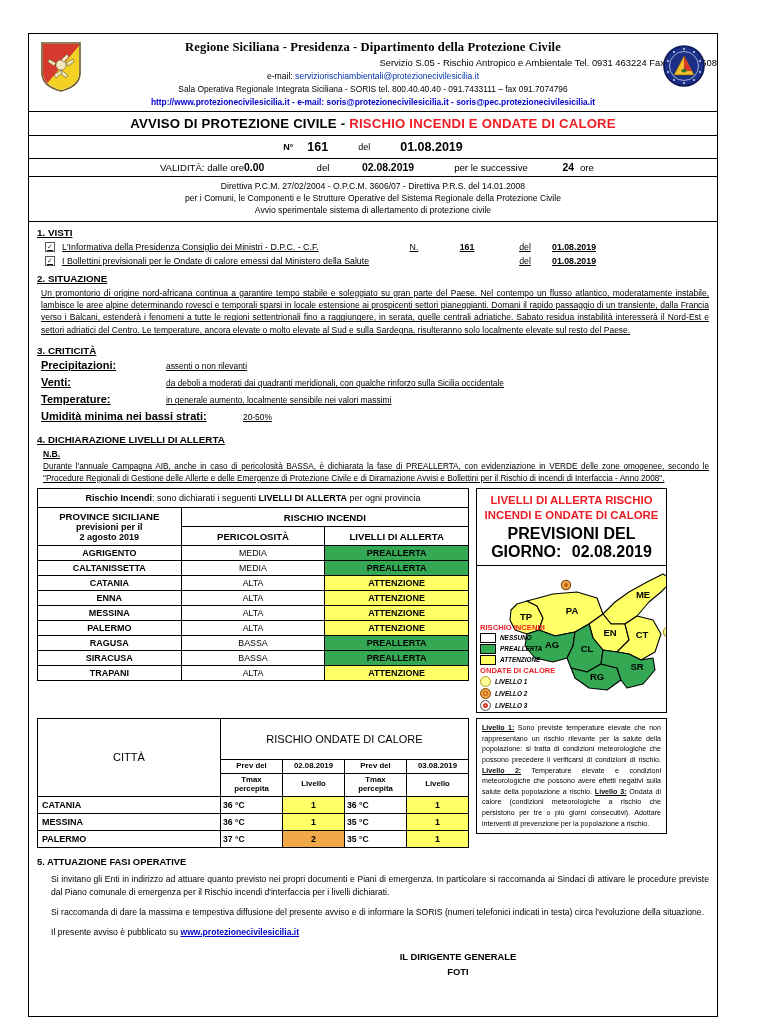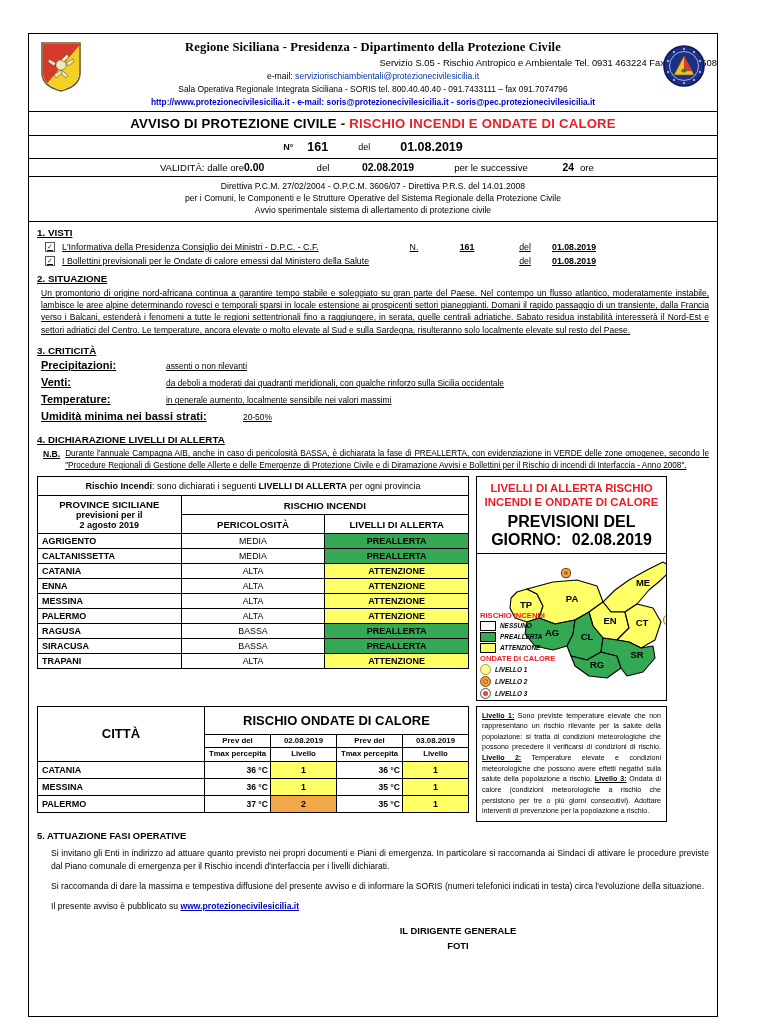--- a/index.html
+++ b/index.html
@@ -82,41 +82,41 @@
   }
   .chk-line{display:flex;align-items:center;font-size:8.8px;margin:4px 0 0 8px;}
   .chkbox{
     width:8px;height:8px;border:1px solid #555;margin-right:7px;
     display:inline-flex;align-items:center;justify-content:center;
     font-size:7px;line-height:1;color:#333;flex:0 0 auto;
   }
   .crit-row{display:flex;font-size:8.8px;margin:0 0 5px 4px;align-items:baseline;}
   .crit-k{font-weight:bold;font-size:11px;}
   .crit-v{font-size:8.4px;}
-  .nb{display:flex;font-size:8.2px;line-height:1.45;margin:3px 0 4px 6px;}
+  .nb{display:flex;font-size:8.2px;line-height:1.45;margin:3px 0 4px 6px;flex-direction:column;}
   .nb-k{font-weight:bold;font-size:8.6px;margin-right:5px;flex:0 0 auto;}
   .nb-t{text-align:justify;}
 
   
   .blocks{display:flex;gap:7px;padding:0 8px;align-items:flex-start;}
   .col-left{width:432px;flex:0 0 auto;}
   .col-right{width:191px;flex:0 0 auto;}
 
   table{border-collapse:collapse;width:100%;table-layout:fixed;}
   .tblA{border:1.6px solid #000;}
   .tblA td,.tblA th{border:1px solid #000;}
   .capt{
     text-align:center;font-size:9px;padding:4px 2px;font-weight:normal;
   }
   .capt b{font-weight:bold;}
   .hdcell{
     text-align:center;font-weight:bold;font-size:9.6px;padding:3px 2px;
     vertical-align:middle;
   }
-  .prov{font-weight:bold;font-size:9px;padding:2px 4px;text-align:left;}
+  .prov{font-weight:bold;font-size:9px;padding:2px 4px;text-align:center;}
   .peri{text-align:center;font-size:8.8px;padding:2px;}
   .lvl{text-align:center;font-weight:bold;font-size:9px;padding:2px;}
   .g{background:#34a853;}
   .y{background:#ffff66;}
 
   
   .rpanel{border:1.6px solid #000;}
   .rtitle{
     border-bottom:1.4px solid #000;text-align:center;padding:4px 2px 4px;
   }
@@ -127,24 +127,24 @@
   .lg-h{color:#ed1c24;font-weight:bold;font-size:7.6px;margin:1px 0;}
   .lg-i{display:flex;align-items:center;margin:1px 0;}
   .lg-sw{width:14px;height:8px;border:1px solid #000;margin-right:4px;flex:0 0 auto;}
   .lg-dot{width:9px;height:9px;border-radius:50%;border:1px solid #7a5a20;margin-right:4px;flex:0 0 auto;}
   .lg-lab{font-style:italic;font-weight:bold;font-size:6.4px;}
 
   
   .blocks2{display:flex;gap:7px;padding:5px 8px 0;align-items:flex-start;}
   .tblB{border:1.6px solid #000;}
   .tblB td{border:1px solid #000;}
-  .bh{text-align:center;font-weight:bold;font-size:13px;padding:6px;}
+  .bh{text-align:center;font-weight:normal;font-size:11px;padding:14px;}
   .bh-s{text-align:center;font-weight:bold;font-size:7.8px;padding:2px;line-height:1.15;}
   .bcity{font-weight:bold;font-size:9px;padding:3px 4px;}
-  .bval{text-align:right;font-weight:bold;font-size:8.6px;padding:3px 2px;}
+  .bval{text-align:left;font-weight:bold;font-size:8.6px;padding:3px 2px;}
   .blv{text-align:center;font-weight:bold;font-size:8.8px;padding:3px 2px;}
   .o{background:#f0a848;}
 
   .lvbox{border:1.6px solid #000;padding:4px 5px;font-size:7.1px;line-height:1.5;text-align:justify;}
   .lvbox b{text-decoration:underline;}
 
   
   .foot{padding:8px 8px 0 8px;}
   .foot-h{font-weight:bold;font-size:9.4px;margin:0 0 6px;}
   .foot-p{font-size:8.6px;line-height:1.5;text-align:justify;margin:0 0 7px 14px;}

